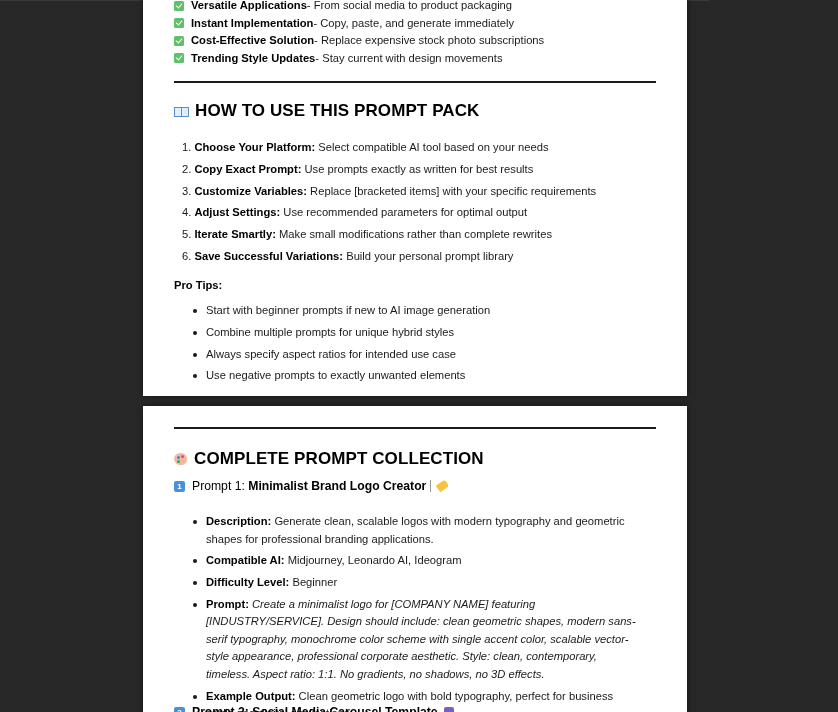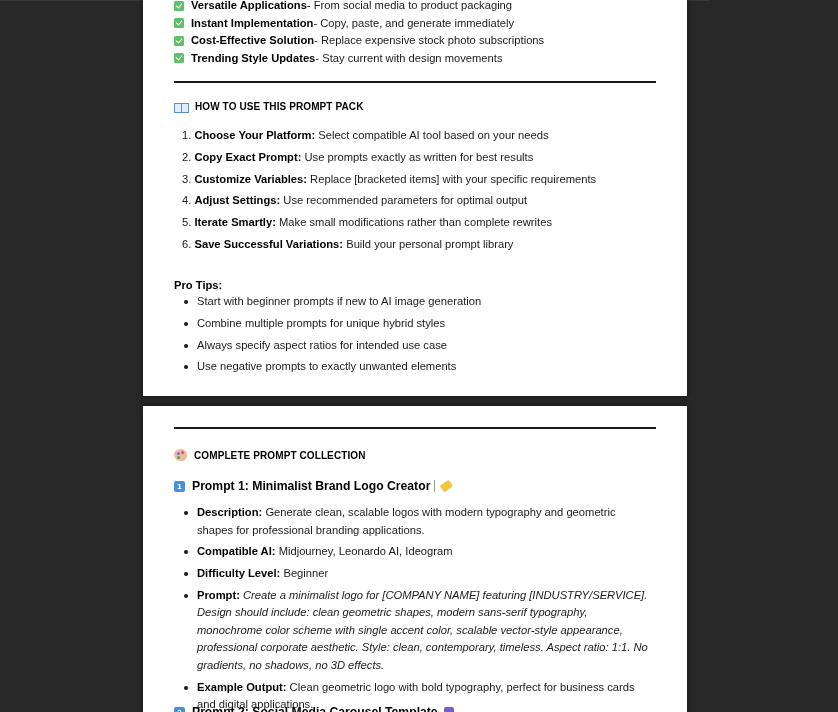--- a/index.html
+++ b/index.html
@@ -52,21 +52,21 @@
     width: 3px; height: 5px;
     border: solid #fff;
     border-width: 0 1.4px 1.4px 0;
     transform: rotate(40deg);
   }
   b { font-weight: bold; color: #000; }
 
   .hr { height: 1.6px; background: #1a1a1a; width: 482px; }
 
   .h2 {
-    font-size: 10px;
+    font-size: 17px;
     font-weight: 900;
     color: #000;
     letter-spacing: 0.1px;
     display: flex; align-items: center;
     white-space: nowrap;
   }
   .h2 .ico { margin-right: 7px; flex: none; }
 
   .book-icon {
     width: 14px; height: 10px; position: relative; display: inline-block;
@@ -92,21 +92,21 @@
   .ol li {
     font-size: 11.2px;
     height: 21.8px;
     line-height: 21.8px;
     white-space: nowrap;
     padding-left: 8px;
   }
 
   .protips { font-size: 11.2px; font-weight: bold; color: #000; }
 
-  .ul { margin: 4px; padding: 0; list-style: none; }
+  .ul { margin: 13px; padding: 0; list-style: none; }
   .ul li {
     font-size: 11.2px;
     line-height: 17.5px;
     position: relative;
     padding-left: 19px;
     margin-bottom: 4.3px;
   }
   .ul li::before {
     content: ""; position: absolute; left: 6px; top: 7px;
     width: 4px; height: 4px; border-radius: 50%; background: #1a1a1a;
@@ -176,21 +176,21 @@
 
     <div class="content hr" style="top:120px;"></div>
 
     <div class="content" style="top:140px;">
       <div class="h2">
         <span class="ico book-icon"></span>
         <span>HOW TO USE THIS PROMPT PACK</span>
       </div>
     </div>
 
-    <div class="content" style="top:164px;">
+    <div class="content" style="top:176px;">
       <ol class="ol">
         <li><span>1.</span> <b>Choose Your Platform:</b><span> Select compatible AI tool based on your needs</span></li>
         <li><span>2.</span> <b>Copy Exact Prompt:</b><span> Use prompts exactly as written for best results</span></li>
         <li><span>3.</span> <b>Customize Variables:</b><span> Replace [bracketed items] with your specific requirements</span></li>
         <li><span>4.</span> <b>Adjust Settings:</b><span> Use recommended parameters for optimal output</span></li>
         <li><span>5.</span> <b>Iterate Smartly:</b><span> Make small modifications rather than complete rewrites</span></li>
         <li><span>6.</span> <b>Save Successful Variations:</b><span> Build your personal prompt library</span></li>
       </ol>
     </div>
 
@@ -216,21 +216,21 @@
           <i style="left:7px;top:2px;background:#e84a5f;"></i>
           <i style="left:3px;top:7px;background:#3aa55a;"></i>
         </span>
         <span>COMPLETE PROMPT COLLECTION</span>
       </div>
     </div>
 
     <div class="content" style="top:73px;">
       <div class="h3">
         <span class="num-icon">1</span>
-        <span style="font-weight:bold;text-align:right;">Prompt 1: </span>&nbsp;<span style="font-weight:900;">Minimalist Brand Logo Creator</span>
+        <span style="font-weight:normal;text-align:right;">Prompt 1: </span>&nbsp;<span style="font-weight:900;">Minimalist Brand Logo Creator</span>
         <span class="sep-bar"></span>
         <span class="tag-icon"></span>
       </div>
     </div>
 
     <div class="content" style="top:94px;">
       <ul class="ul detail-list">
         <li><b>Description:</b><span> Generate clean, scalable logos with modern typography and geometric shapes for professional branding applications.</span></li>
         <li><b>Compatible AI:</b><span> Midjourney, Leonardo AI, Ideogram</span></li>
         <li><b>Difficulty Level:</b><span> Beginner</span></li>

